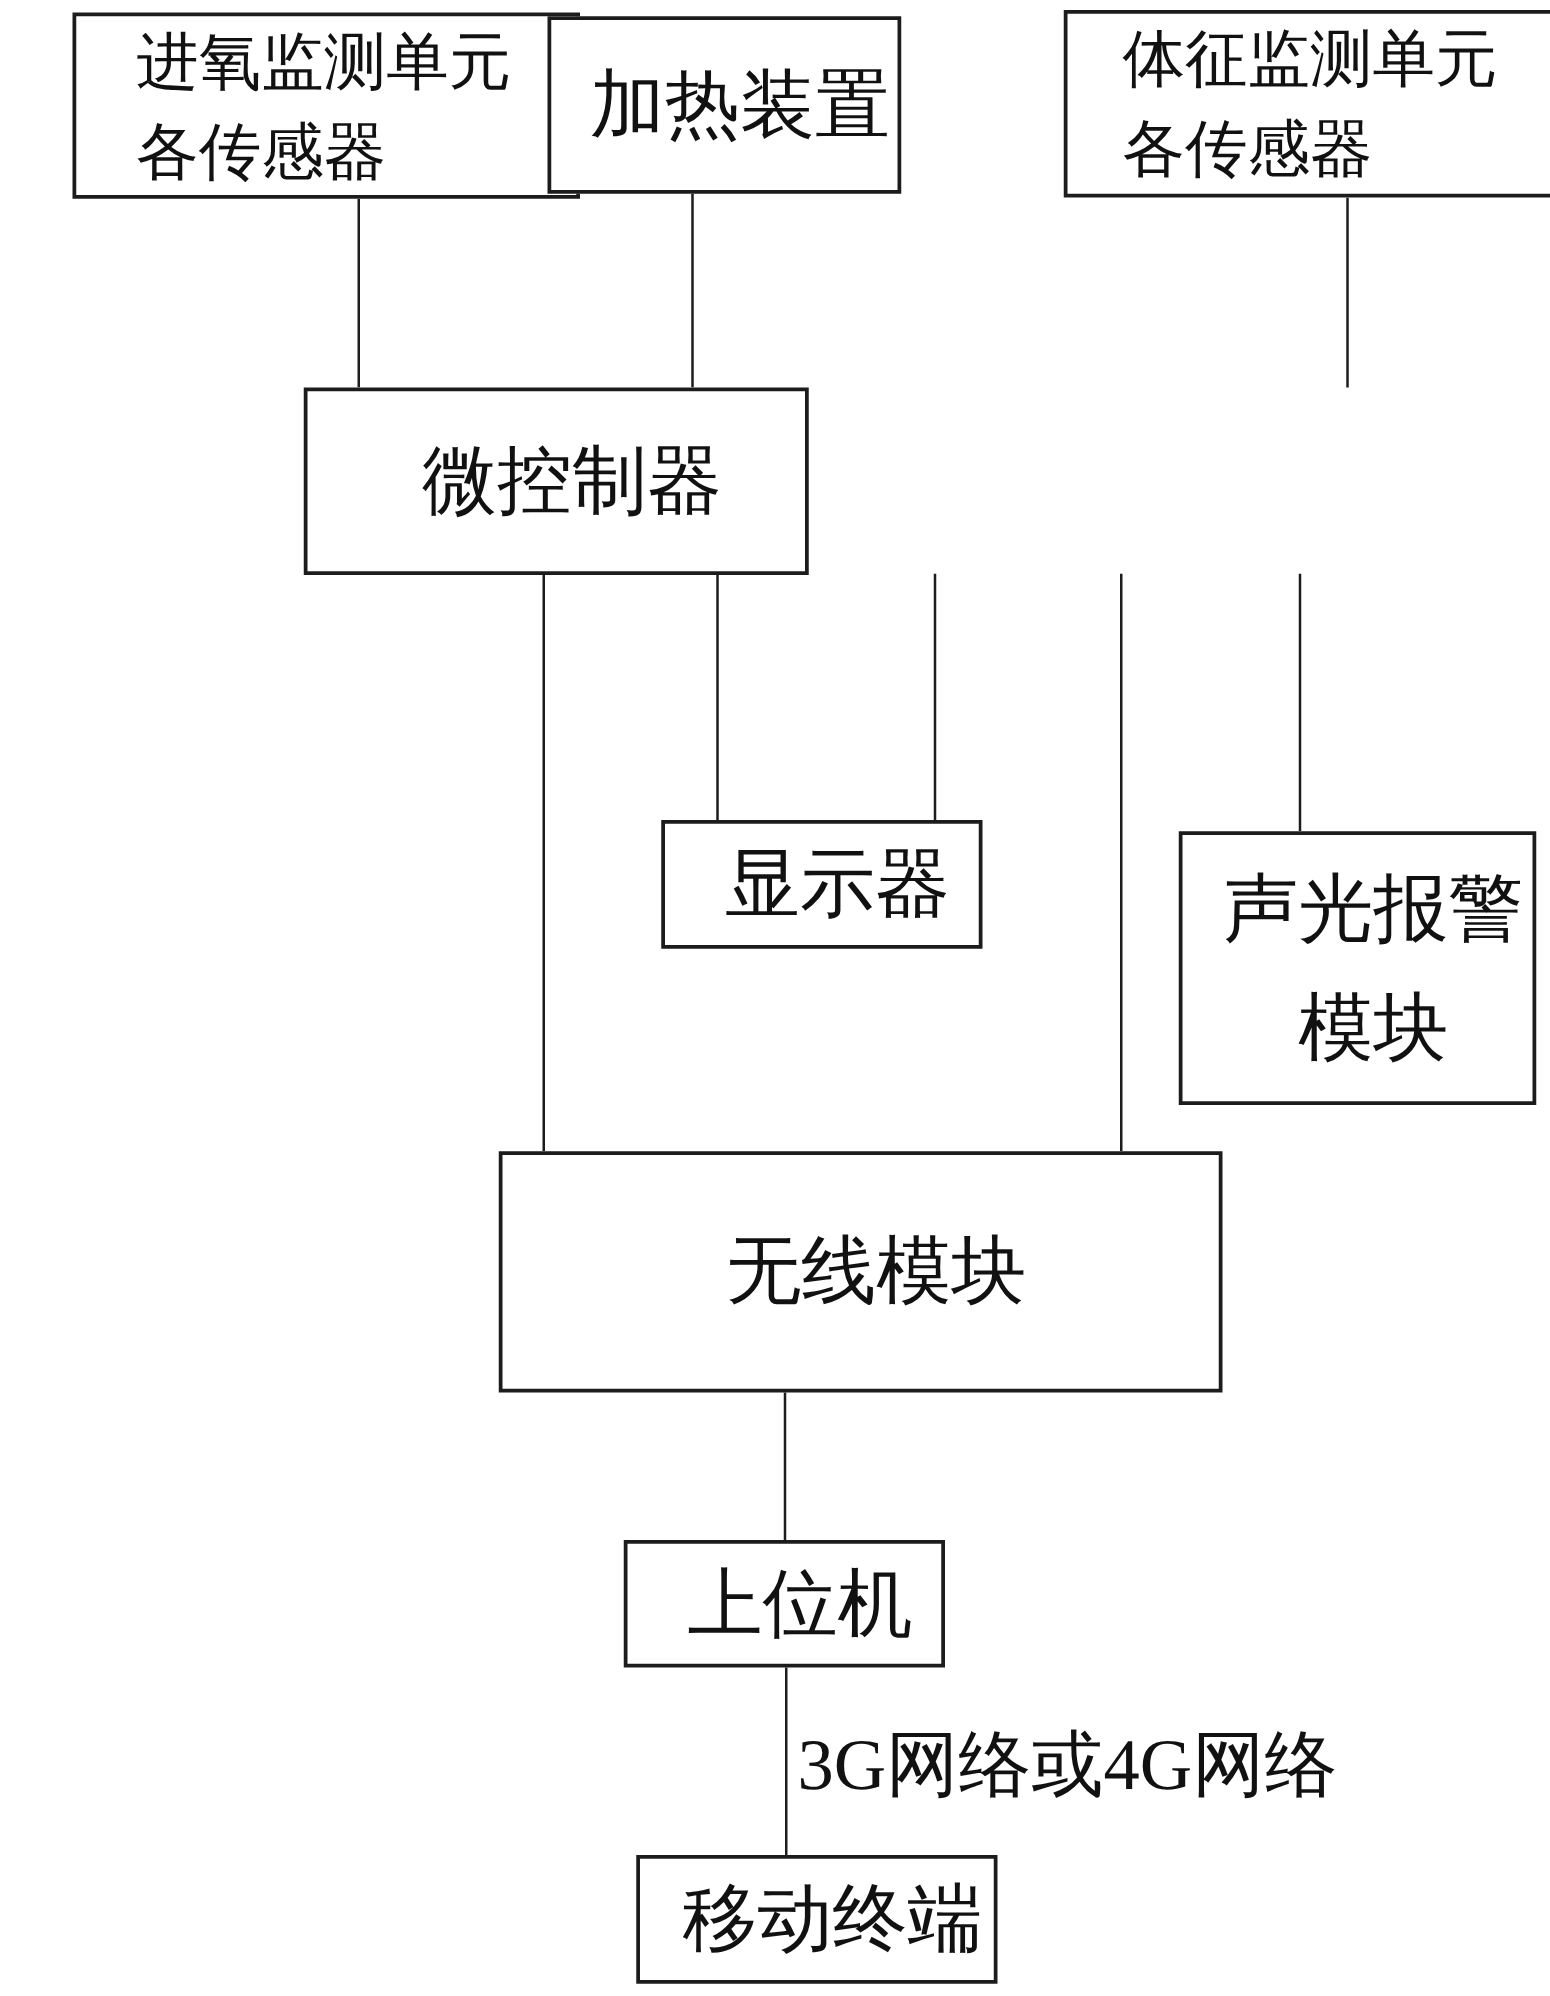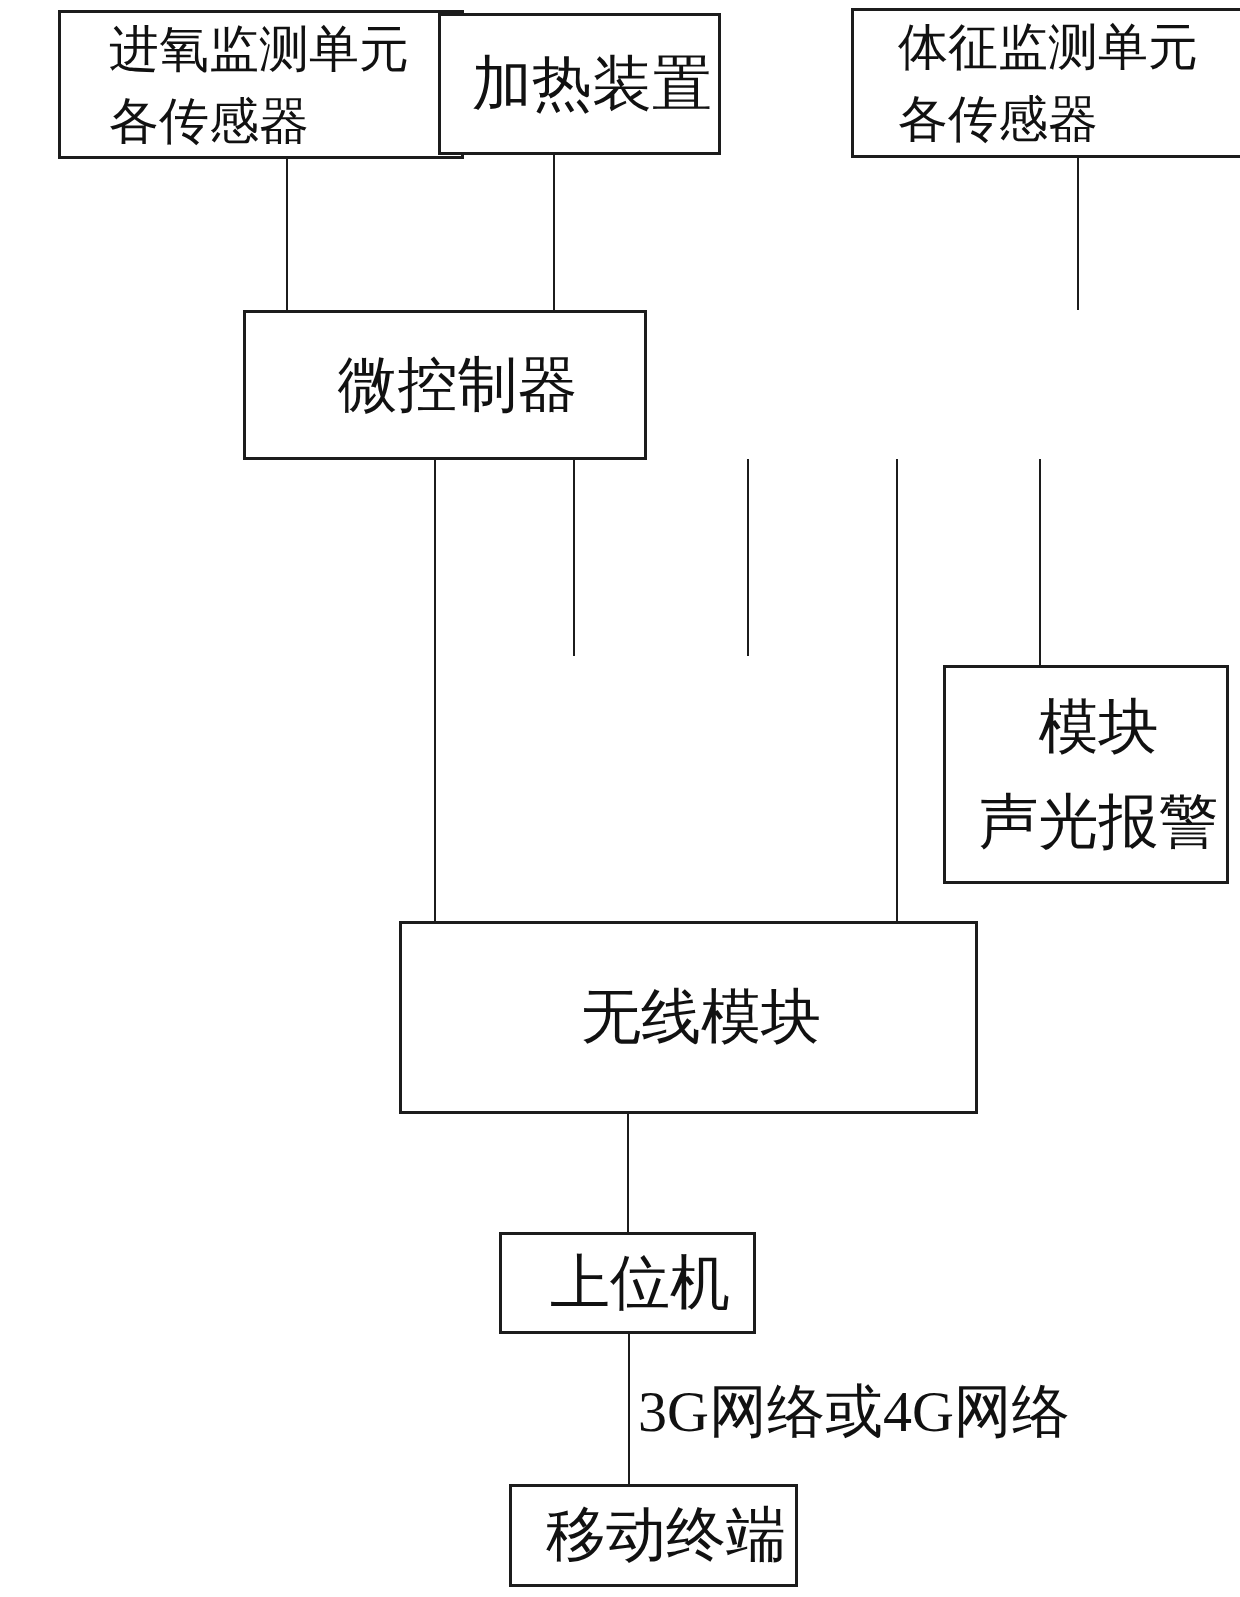--- a/index.html
+++ b/index.html
@@ -102,24 +102,27 @@
   <div class="box b-vital two-line-left f50">
     <span class="ln">体征监测单元</span>
     <span class="ln">各传感器</span>
   </div>
 
   <div class="box b-micro f60">
     <span class="ln">微控制器</span>
   </div>
 
 
+  <div class="box b-display f60">
+    <span class="ln">显示器</span>
+  </div>
 
   <div class="box b-alarm alarm-lines f60">
+    <span class="ln">声光报警</span>
     <span class="ln">模块</span>
-    <span class="ln">声光报警</span>
   </div>
 
   <div class="box b-wireless f60">
     <span class="ln">无线模块</span>
   </div>
 
   <div class="box b-host f60">
     <span class="ln">上位机</span>
   </div>
 

